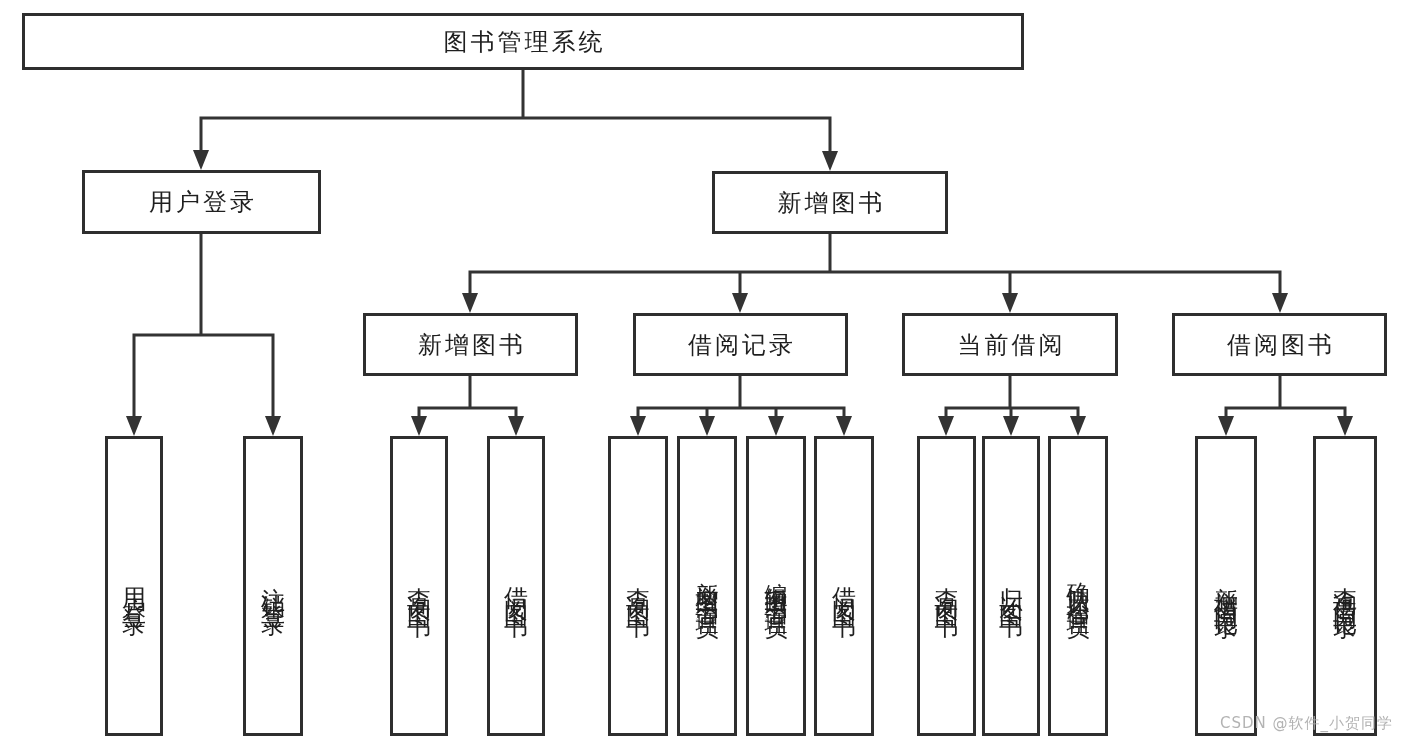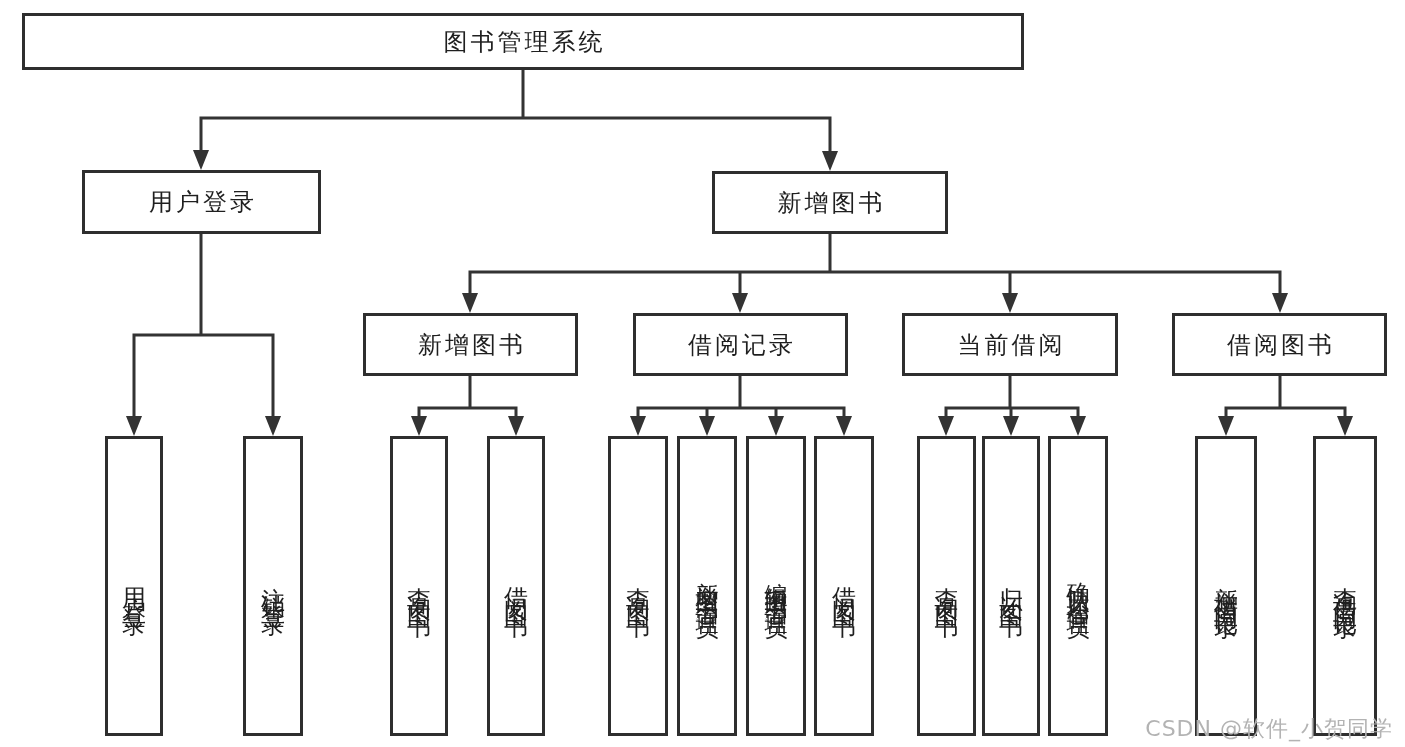--- a/index.html
+++ b/index.html
@@ -57,21 +57,21 @@
     text-orientation: mixed;
     font-size: 24px; color: var(--text);
     line-height: 1;
   }
   .vbox span.s4 { letter-spacing: 9px; }
   .vbox span.s6 { letter-spacing: 6px; }
   .vbox span.s9 { letter-spacing: 5px; font-size: 23px; }
   .watermark {
     position: absolute;
     top: 714px; right: 12px;
-    font-size: 22px;
+    font-size: 15px;
     color: var(--watermark);
     letter-spacing: 1px;
     z-index: 3;
     white-space: nowrap;
   }
 </style>
 </head>
 <body>
 
 <div class="canvas">

